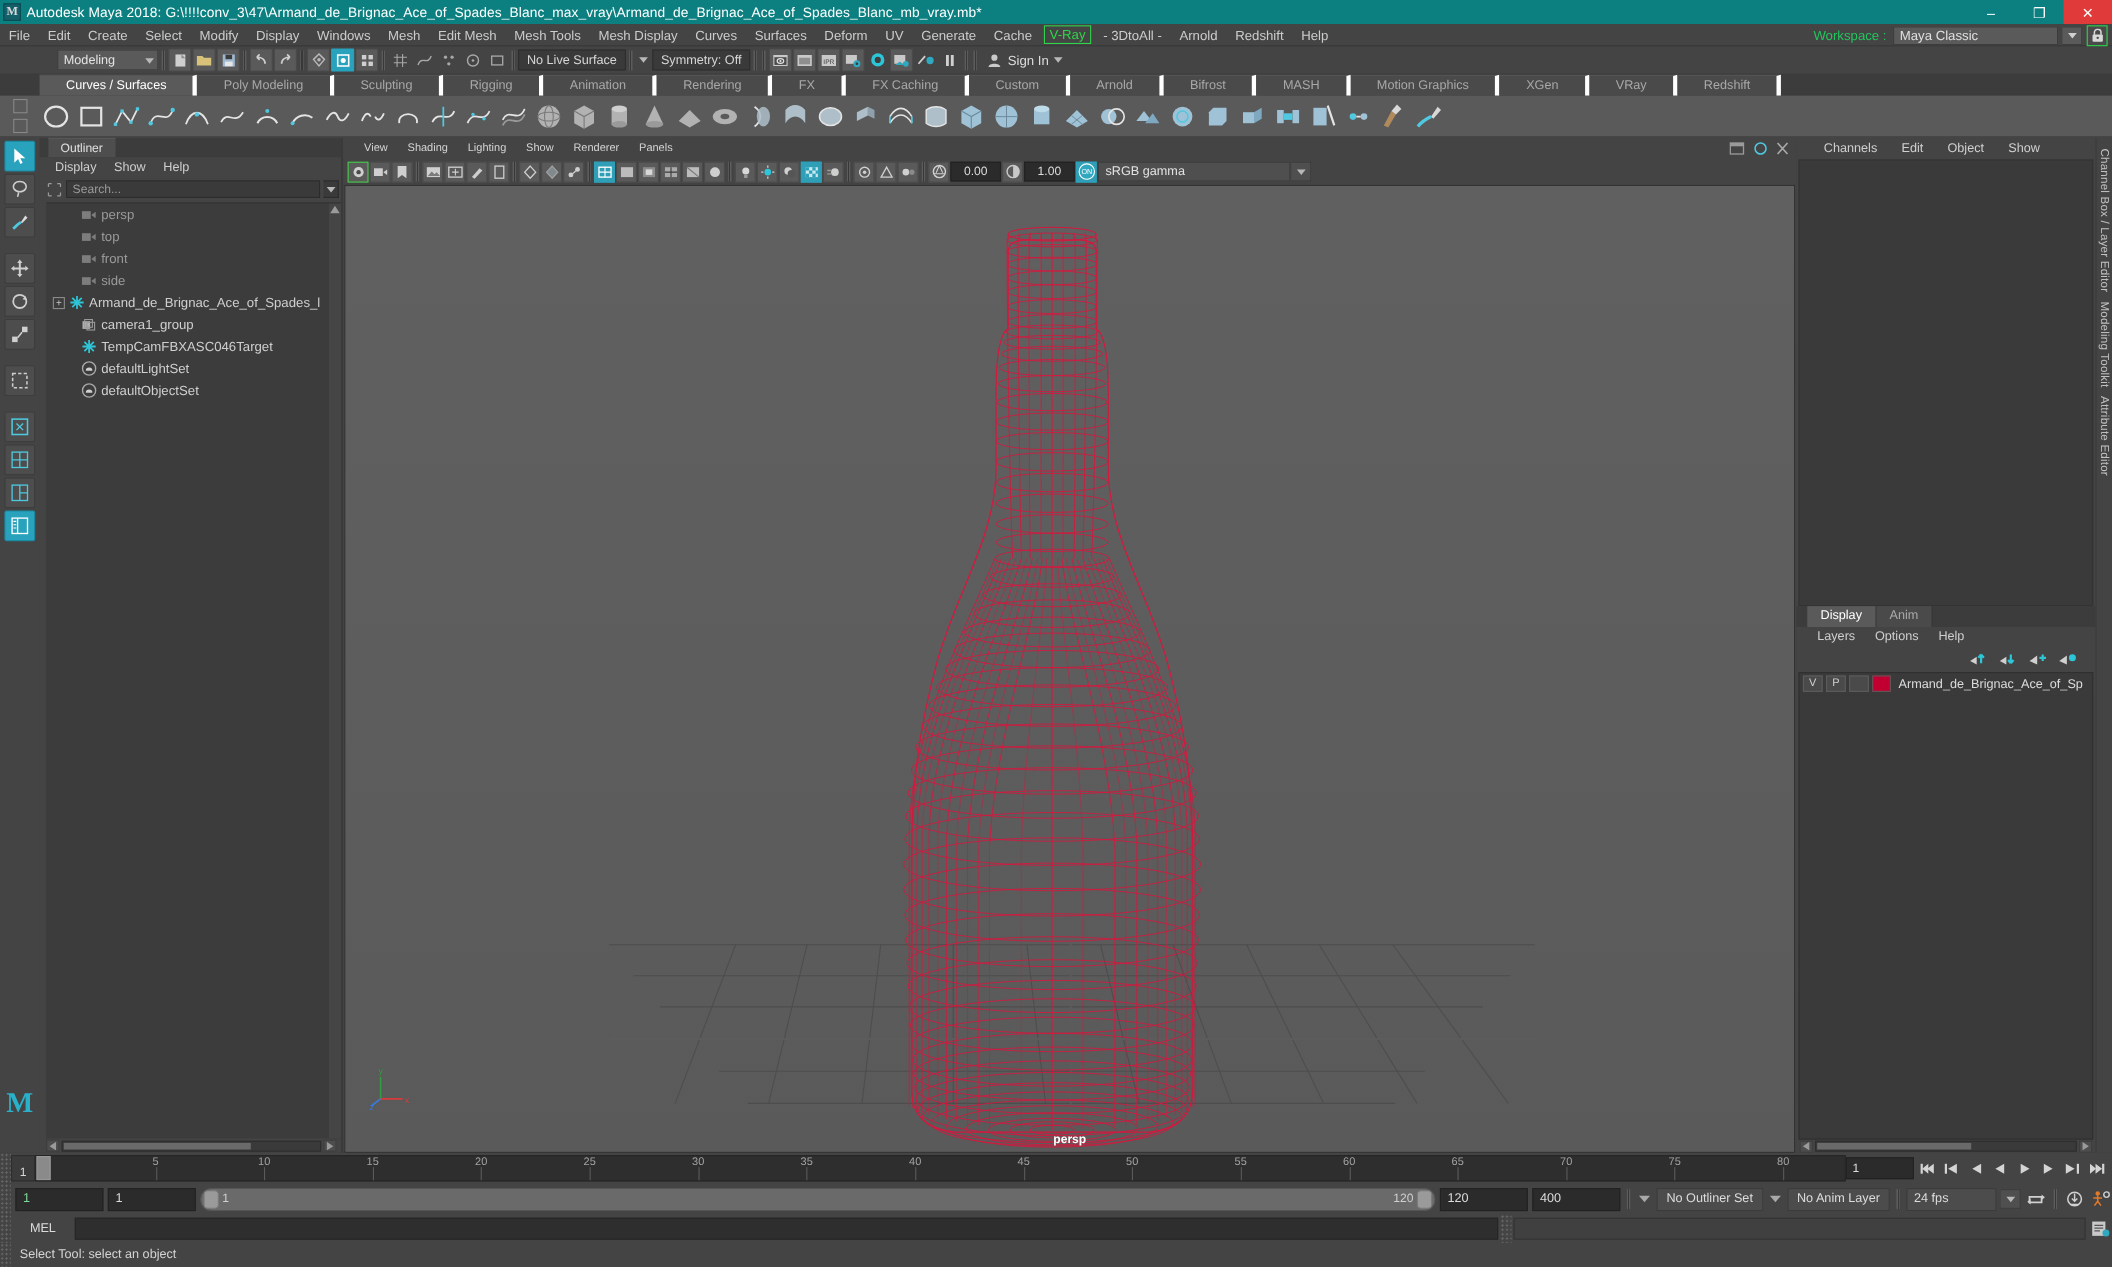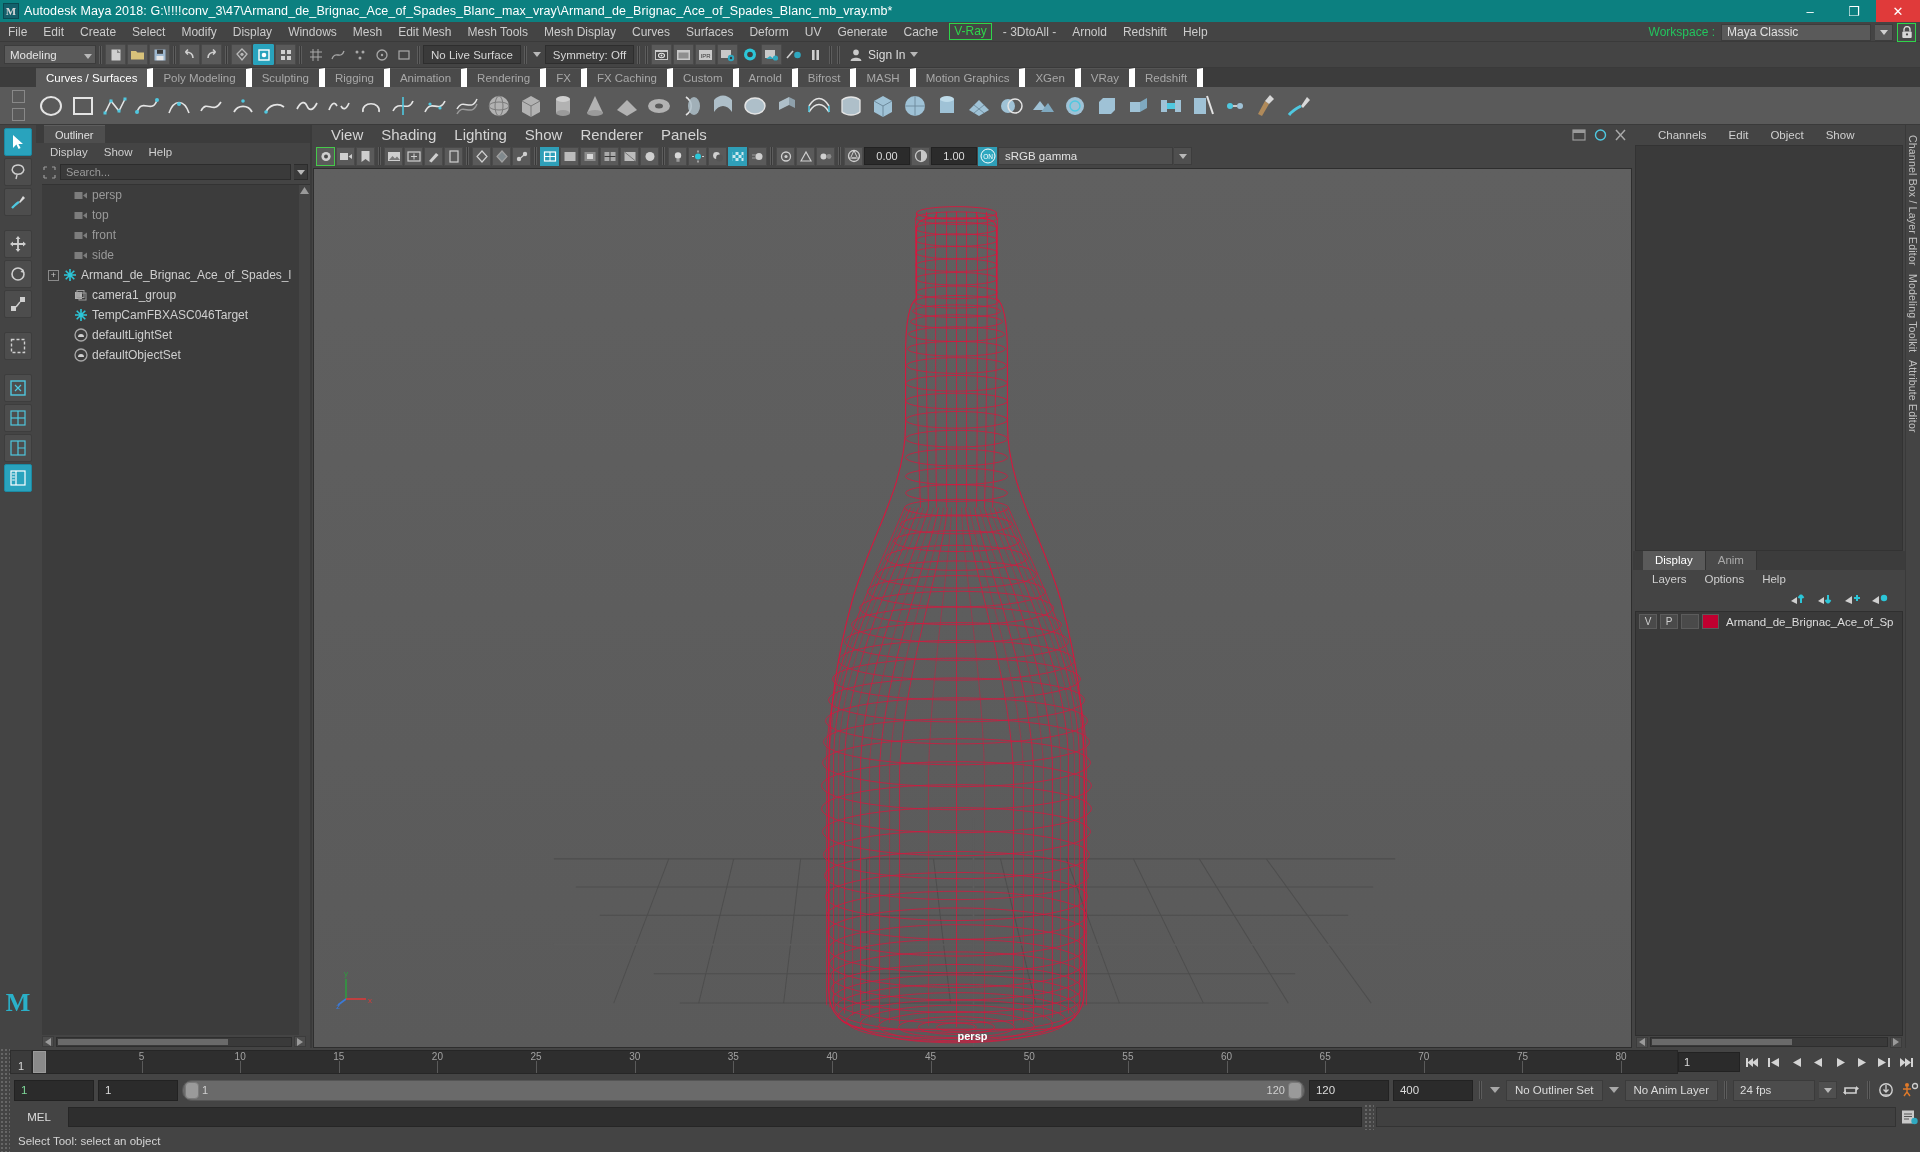--- a/index.html
+++ b/index.html
@@ -62,21 +62,21 @@
     background:#4a4a4a;
   }
 
   
   .statusline {
     height:26px; background:#444444; display:flex; align-items:center; flex:0 0 26px;
     padding-left:4px; gap:1px; border-bottom:1px solid #3a3a3a;
   }
   .mode-combo {
     width:92px; height:19px; background:#5a5a5a; border:1px solid #3c3c3c;
-    display:flex; align-items:center; font-size:11.5px; color:#e4e4e4; padding-left:5px;
+    display:flex; align-items:center; font-size:11.5px; color:#e4e4e4; padding-left:5px;margin-left:48px;
   }
   .mode-arrow { margin-left:auto; margin-right:3px; }
   .sep-bar { width:7px; height:22px; display:flex; align-items:center; justify-content:center; }
   .sep-bar::before {
     content:''; width:3px; height:18px;
     background:linear-gradient(90deg,#5c5c5c 0 1px,#383838 1px 2px,#5c5c5c 2px 3px);
   }
   .tbtn {
     width:21px; height:21px; display:flex; align-items:center; justify-content:center;
     background:#5a5a5a; border:1px solid #4a4a4a; border-radius:1px;
@@ -94,22 +94,22 @@
   .signin {
     display:flex; align-items:center; gap:5px; font-size:12px; color:#dcdcdc; padding:0 6px;
   }
 
   
   .shelf-tabs {
     height:19px; background:#3c3c3c; display:flex; align-items:flex-end;
     flex:0 0 19px; padding-left:36px;
   }
   .shelf-tab {
-    height:19px; padding:0 10px; line-height:19px; font-size:11.5px; color:#a8a8a8;
-    background:#4a4a4a; border-right:6px solid #ffffff; border-top:1px solid #555;
+    height:19px; padding:0 24px; line-height:19px; font-size:11.5px; color:#a8a8a8;
+    background:#4a4a4a; border-right:4px solid #ffffff; border-top:1px solid #555;
   }
   .shelf-tab.active { background:#5a5a5a; color:#ffffff; }
   .shelf-bar {
     height:38px; background:#5a5a5a; display:flex; align-items:center; flex:0 0 38px;
     padding-left:36px; gap:2px; position:relative; border-bottom:1px solid #3a3a3a;
   }
   .shelf-icon {
     width:30px; height:30px; display:flex; align-items:center; justify-content:center;
     border-radius:2px;
   }
@@ -170,21 +170,21 @@
   .o-label { color:#cfcfcf; white-space:nowrap; overflow:hidden; }
   .o-label.dim { color:#9a9a9a; }
   .outl-hscroll { height:13px; background:#444; display:flex; align-items:center; padding:0 4px 0 6px; gap:2px; }
   .hs-track { flex:1; height:10px; background:#3a3a3a; border:1px solid #2e2e2e; position:relative; }
   .hs-thumb { position:absolute; left:1px; top:1px; height:6px; width:170px; background:#6a6a6a; }
   .hs-arrow { width:12px;height:11px; background:#4d4d4d; border:1px solid #3c3c3c; display:flex;align-items:center;justify-content:center; }
 
   
   .vp-col { flex:1 1 auto; display:flex; flex-direction:column; min-width:0; background:#444; }
   .vp-menu-row { height:20px; background:#444444; display:flex; align-items:center; padding-left:10px; position:relative; }
-  .vp-menu { padding:0 9px; font-size:15px; color:#d4d4d4; line-height:20px; }
+  .vp-menu { padding:0 9px; font-size:10px; color:#d4d4d4; line-height:20px; }
   .vp-menu-right { position:absolute; right:6px; display:flex; align-items:center; gap:6px; }
   .vp-toolbar {
     height:22px; background:#444444; display:flex; align-items:center; padding-left:4px; gap:1px;
   }
   .vbtn { width:19px;height:19px; display:flex;align-items:center;justify-content:center; background:#5a5a5a; border:1px solid #4a4a4a; }
   .vbtn.on { background:#2f9fb8; border-color:#2f9fb8; }
   .vbtn.act { border-color:#46c94a; }
   .num-field {
     width:46px; height:18px; background:#2b2b2b; border:1px solid #222;
     font-size:11px; color:#dcdcdc; display:flex; align-items:center; justify-content:center;

